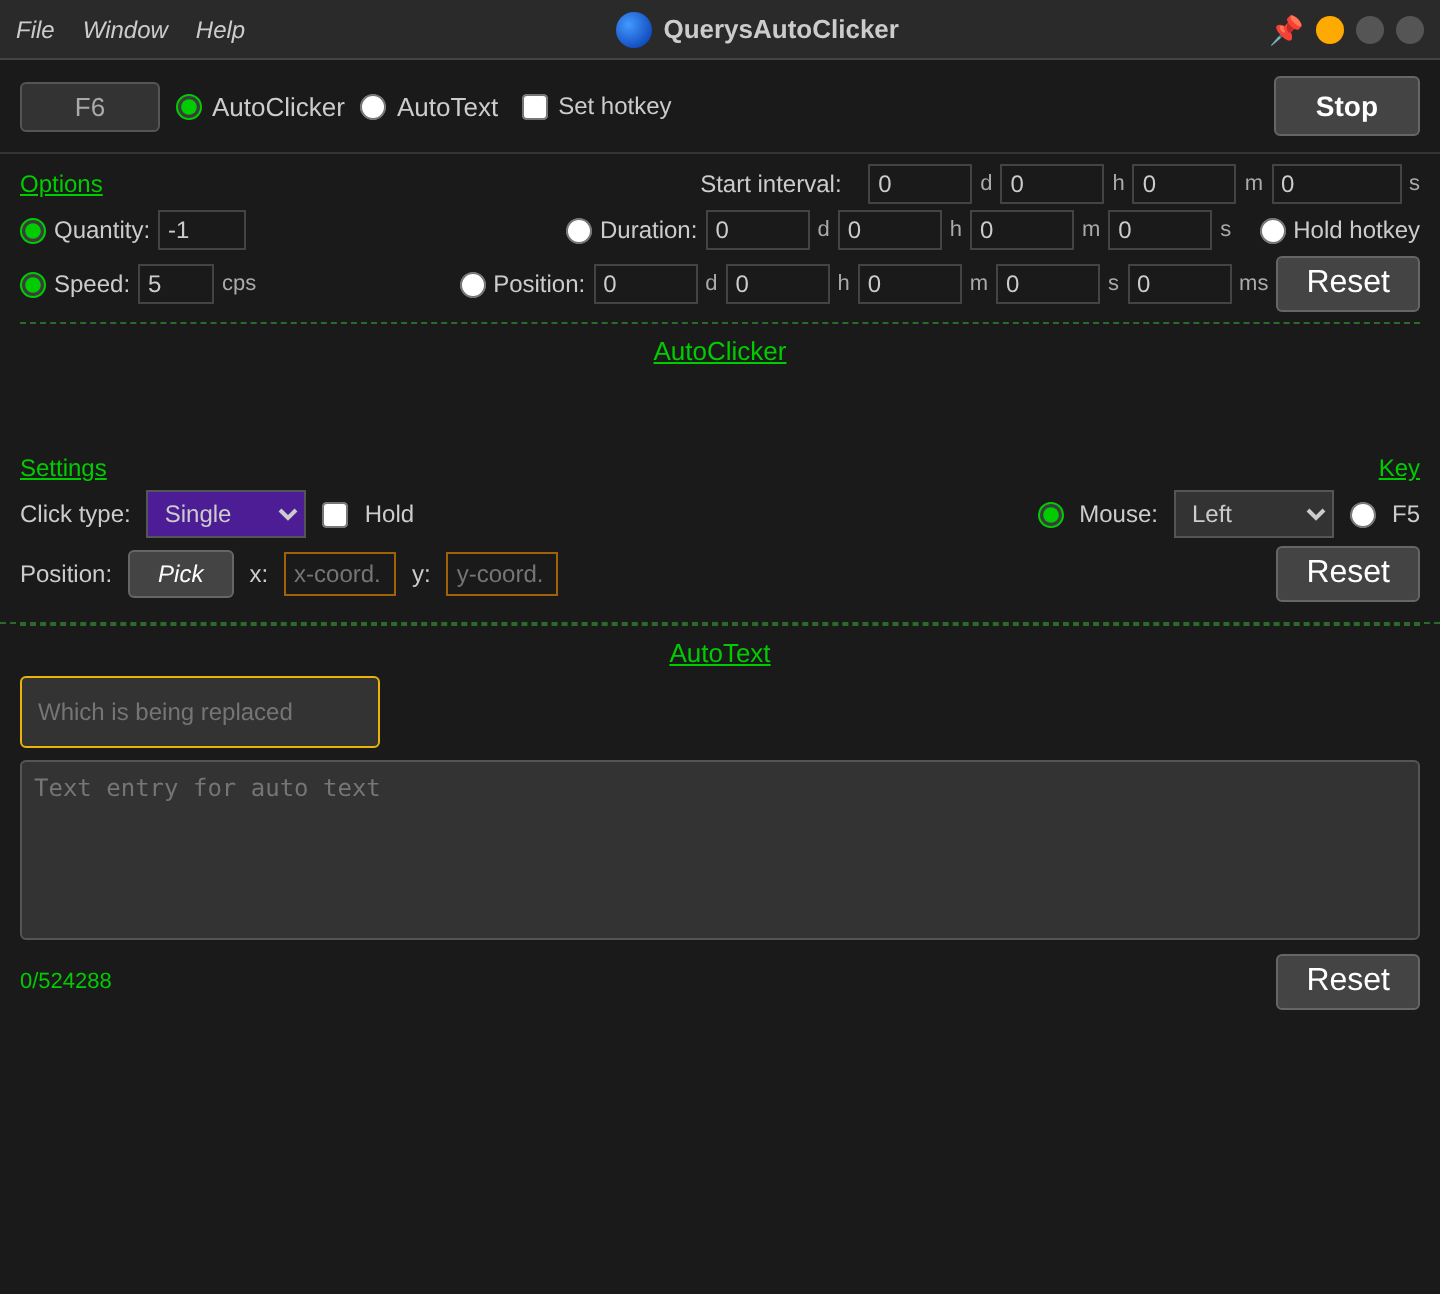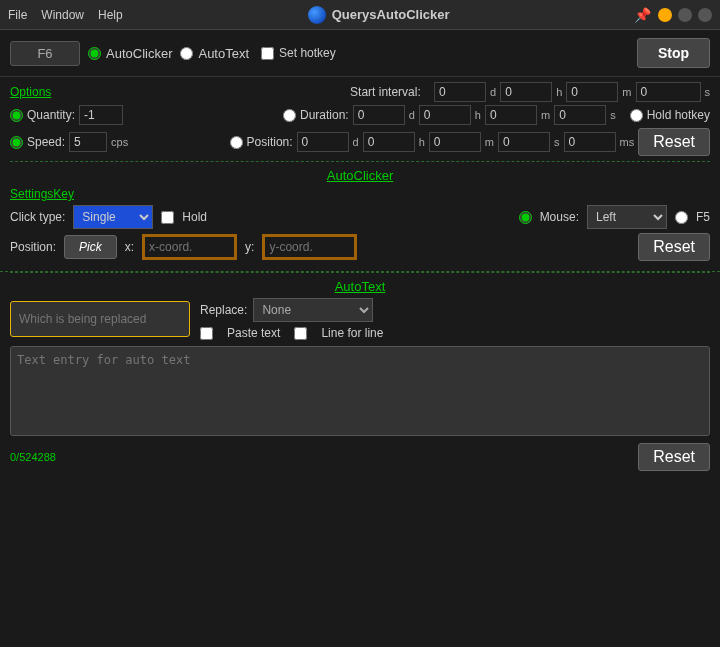--- a/index.html
+++ b/index.html
@@ -15,21 +15,21 @@
     
     .titlebar {
       background: #2a2a2a;
       height: 30px;
       display: flex;
       align-items: center;
       justify-content: space-between;
       padding: 0 8px;
       border-bottom: 1px solid #444;
     }
-    .titlebar-left { display: flex; gap: 14px; }
+    .titlebar-left { display: flex; gap: 14px; font-style: italic; }
     .titlebar-menu {
       color: #ccc;
       font-size: 12px;
       cursor: pointer;
     }
     .titlebar-center {
       display: flex;
       align-items: center;
       gap: 6px;
       color: #ccc;
@@ -137,22 +137,24 @@
       padding: 6px 0 4px 0;
     }
 
     
     .autoclicker-section {
       padding: 0 10px 6px 10px;
       border-bottom: 1px dashed #2a6a2a;
     }
     .settings-key-row {
       display: flex;
+      justify-content: space-between;
       align-items: center;
       margin-bottom: 4px;
+      margin-top: 40px;
     }
     .settings-link {
       color: #00cc00;
       text-decoration: underline;
       font-size: 12px;
       cursor: pointer;
     }
     .key-link {
       color: #00cc00;
       text-decoration: underline;
@@ -165,43 +167,43 @@
       gap: 8px;
       margin-bottom: 4px;
     }
     .position-row {
       display: flex;
       align-items: center;
       gap: 8px;
       margin-bottom: 4px;
     }
     .select-box {
-      background: #1d4ed8;
+      background: #4c1d95;
       border: 1px solid #555;
       color: #ccc;
       padding: 3px 4px;
       font-size: 12px;
       cursor: pointer;
       min-width: 80px;
     }
     .btn-pick {
       background: #444;
       color: #fff;
       border: 1px solid #666;
       padding: 4px 14px;
       font-size: 12px;
       cursor: pointer;
       border-radius: 3px;
       font-style: italic;
     }
     .coord-input {
       background: #1a1a1a;
-      border: 3px solid #a16207;
+      border: 1px solid #a16207;
       color: #aaa;
-      width: 95px;
+      width: 56px;
       padding: 3px 4px;
       font-size: 12px;
     }
     .btn-reset {
       margin-left: auto;
       background: #444;
       color: #fff;
       border: 1px solid #666;
       padding: 4px 14px;
       font-size: 16px;
@@ -458,36 +460,19 @@
     <button class="btn-reset">Reset</button>
   </div>
 </div>
 
 <div style="border-top:1px dashed #2a6a2a; margin: 0 10px;"></div>
 
 <div class="autotext-section">
   <div class="section-title">AutoText</div>
   <div class="autotext-inputs-row">
     <input class="autotext-field" type="text" placeholder="Which is being replaced" style="">
-    <div class="replace-group">
-      <div class="replace-row">
-        <span class="replace-label">Replace:</span>
-        <select class="replace-select">
-          <option>None</option>
-          <option>All</option>
-          <option>First</option>
-          <option>Last</option>
-        </select>
-      </div>
-      <div class="paste-row">
-        <input type="checkbox" id="chk-paste" style="">
-        <label for="chk-paste" class="checkbox-label">Paste text</label>
-        <input type="checkbox" id="chk-line" style="">
-        <label for="chk-line" class="checkbox-label">Line for line</label>
-      </div>
-    </div>
   </div>
   <textarea class="autotext-textarea" placeholder="Text entry for auto text" style=""></textarea>
   <div class="counter-reset-row">
     <span class="counter-text">0/524288</span>
     <button class="btn-reset">Reset</button>
   </div>
 </div>
 
 </body></html>

